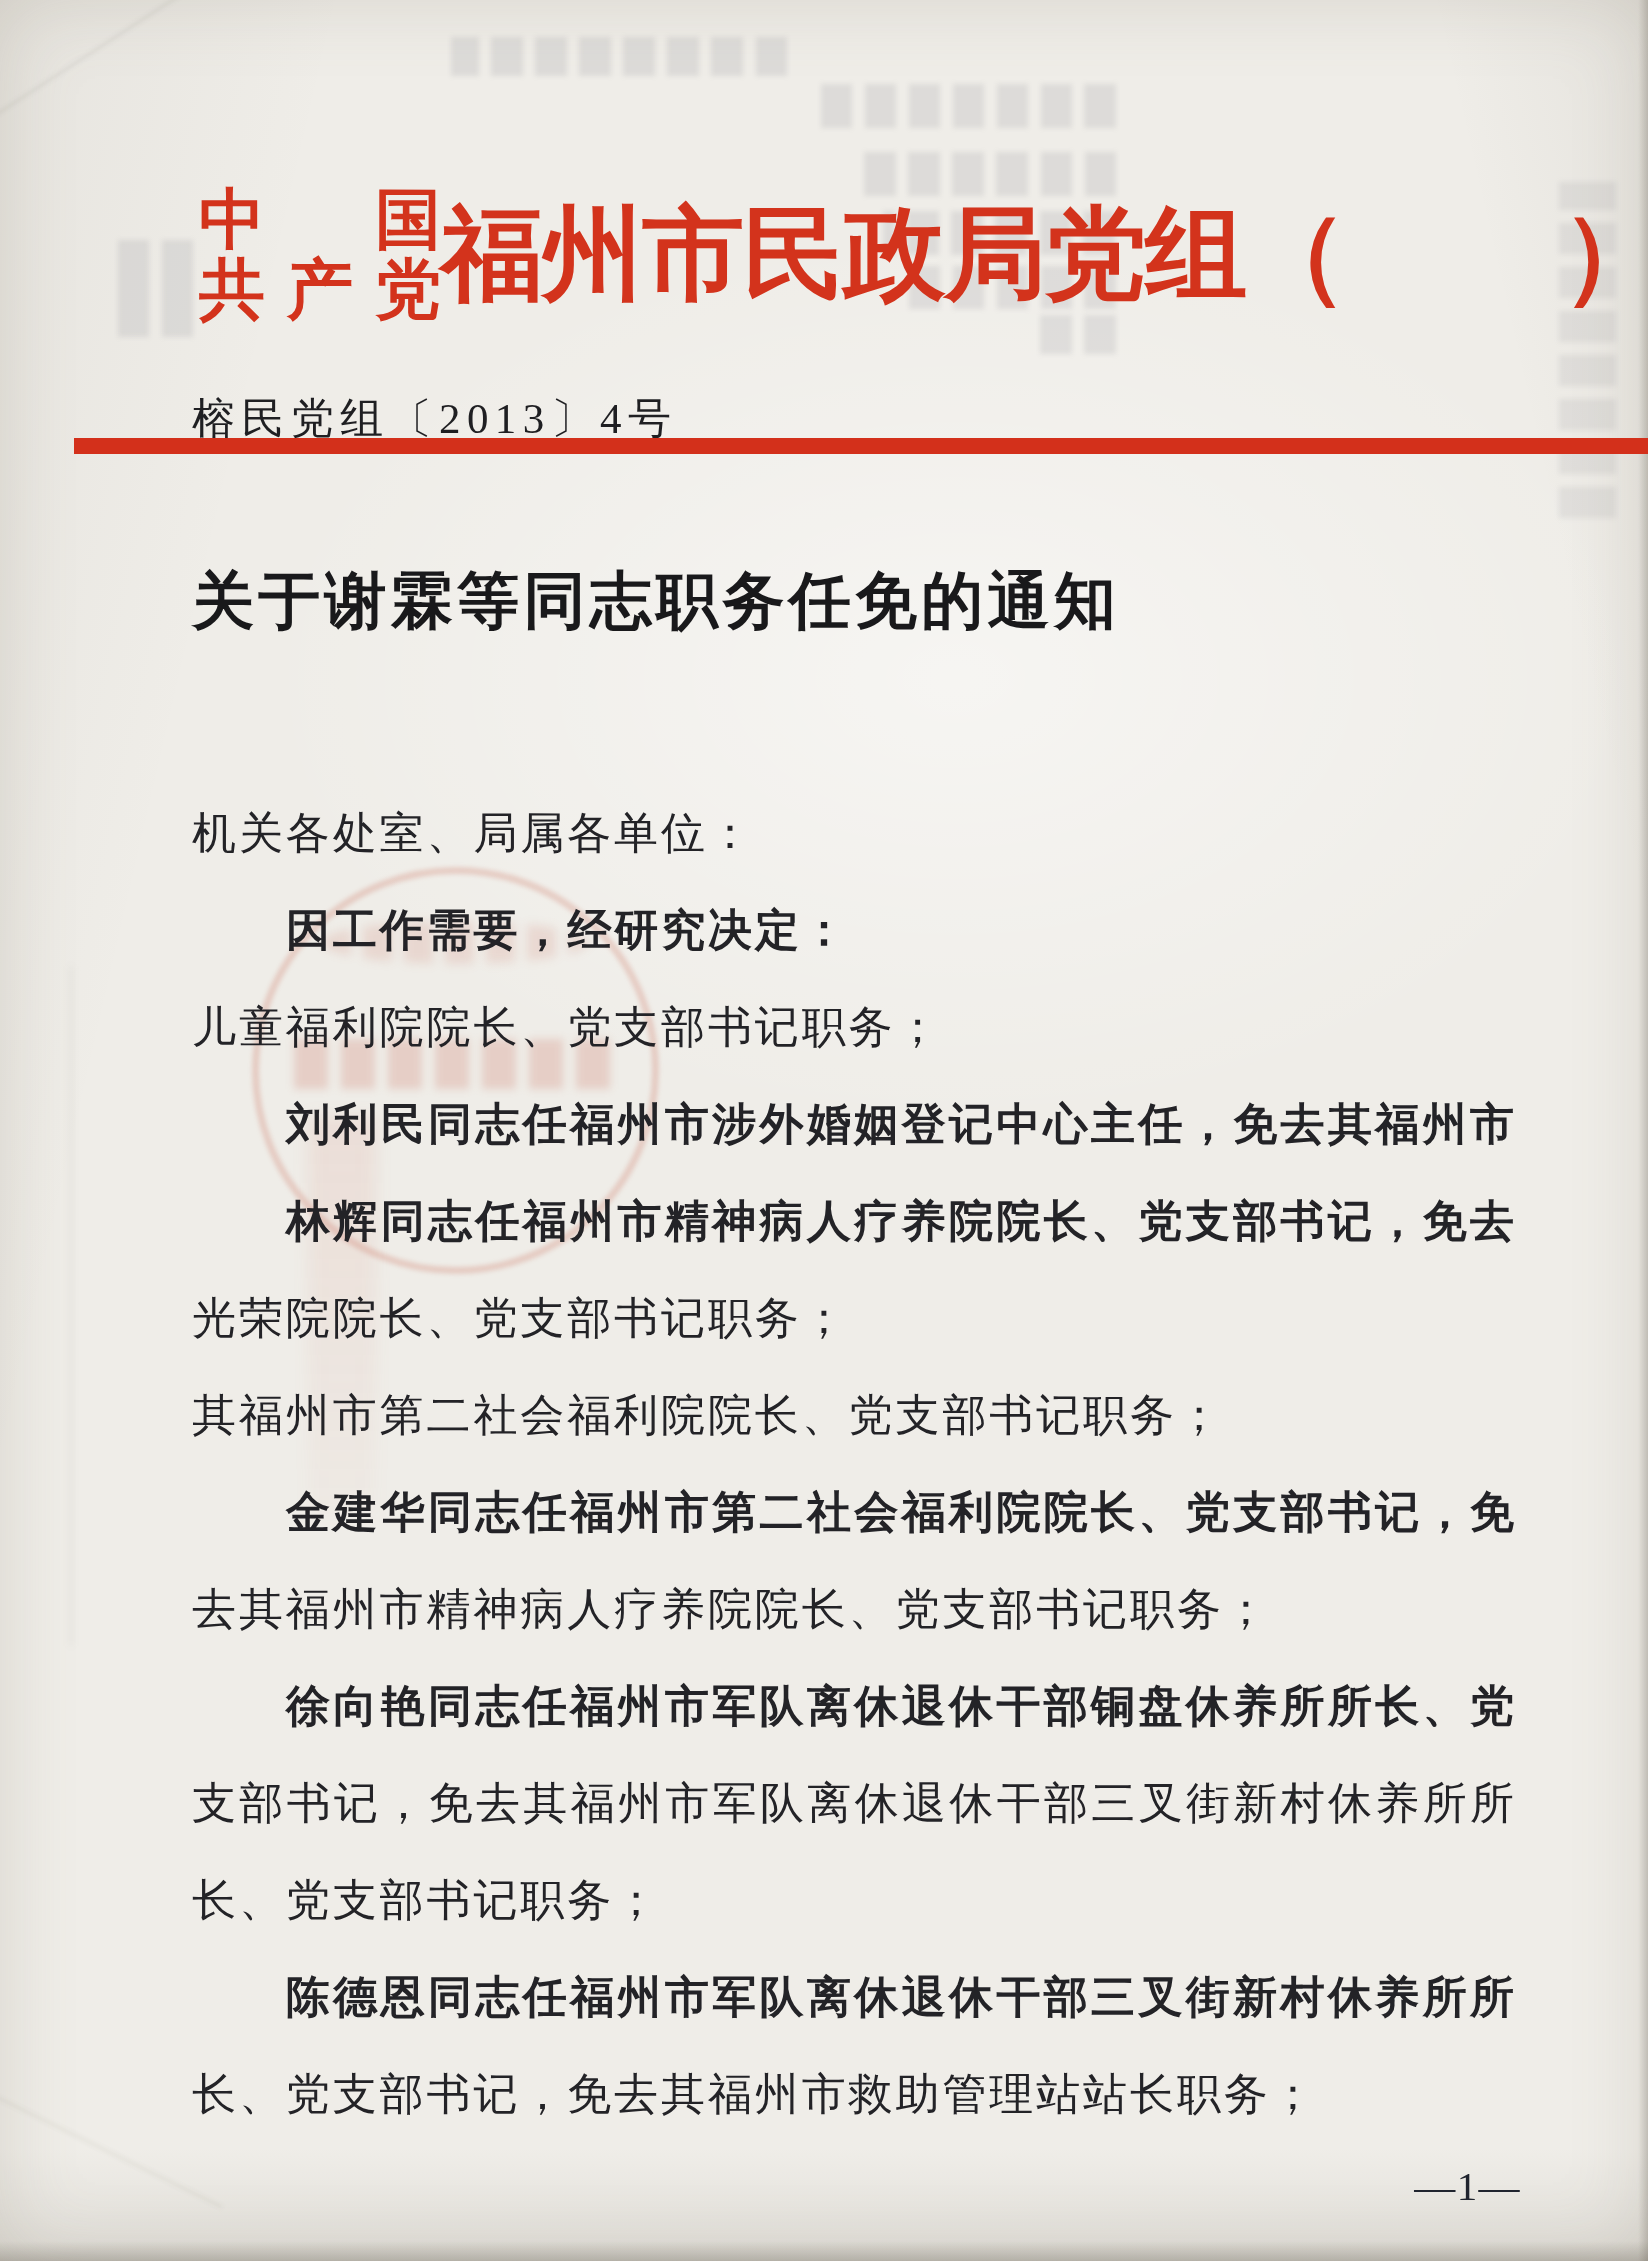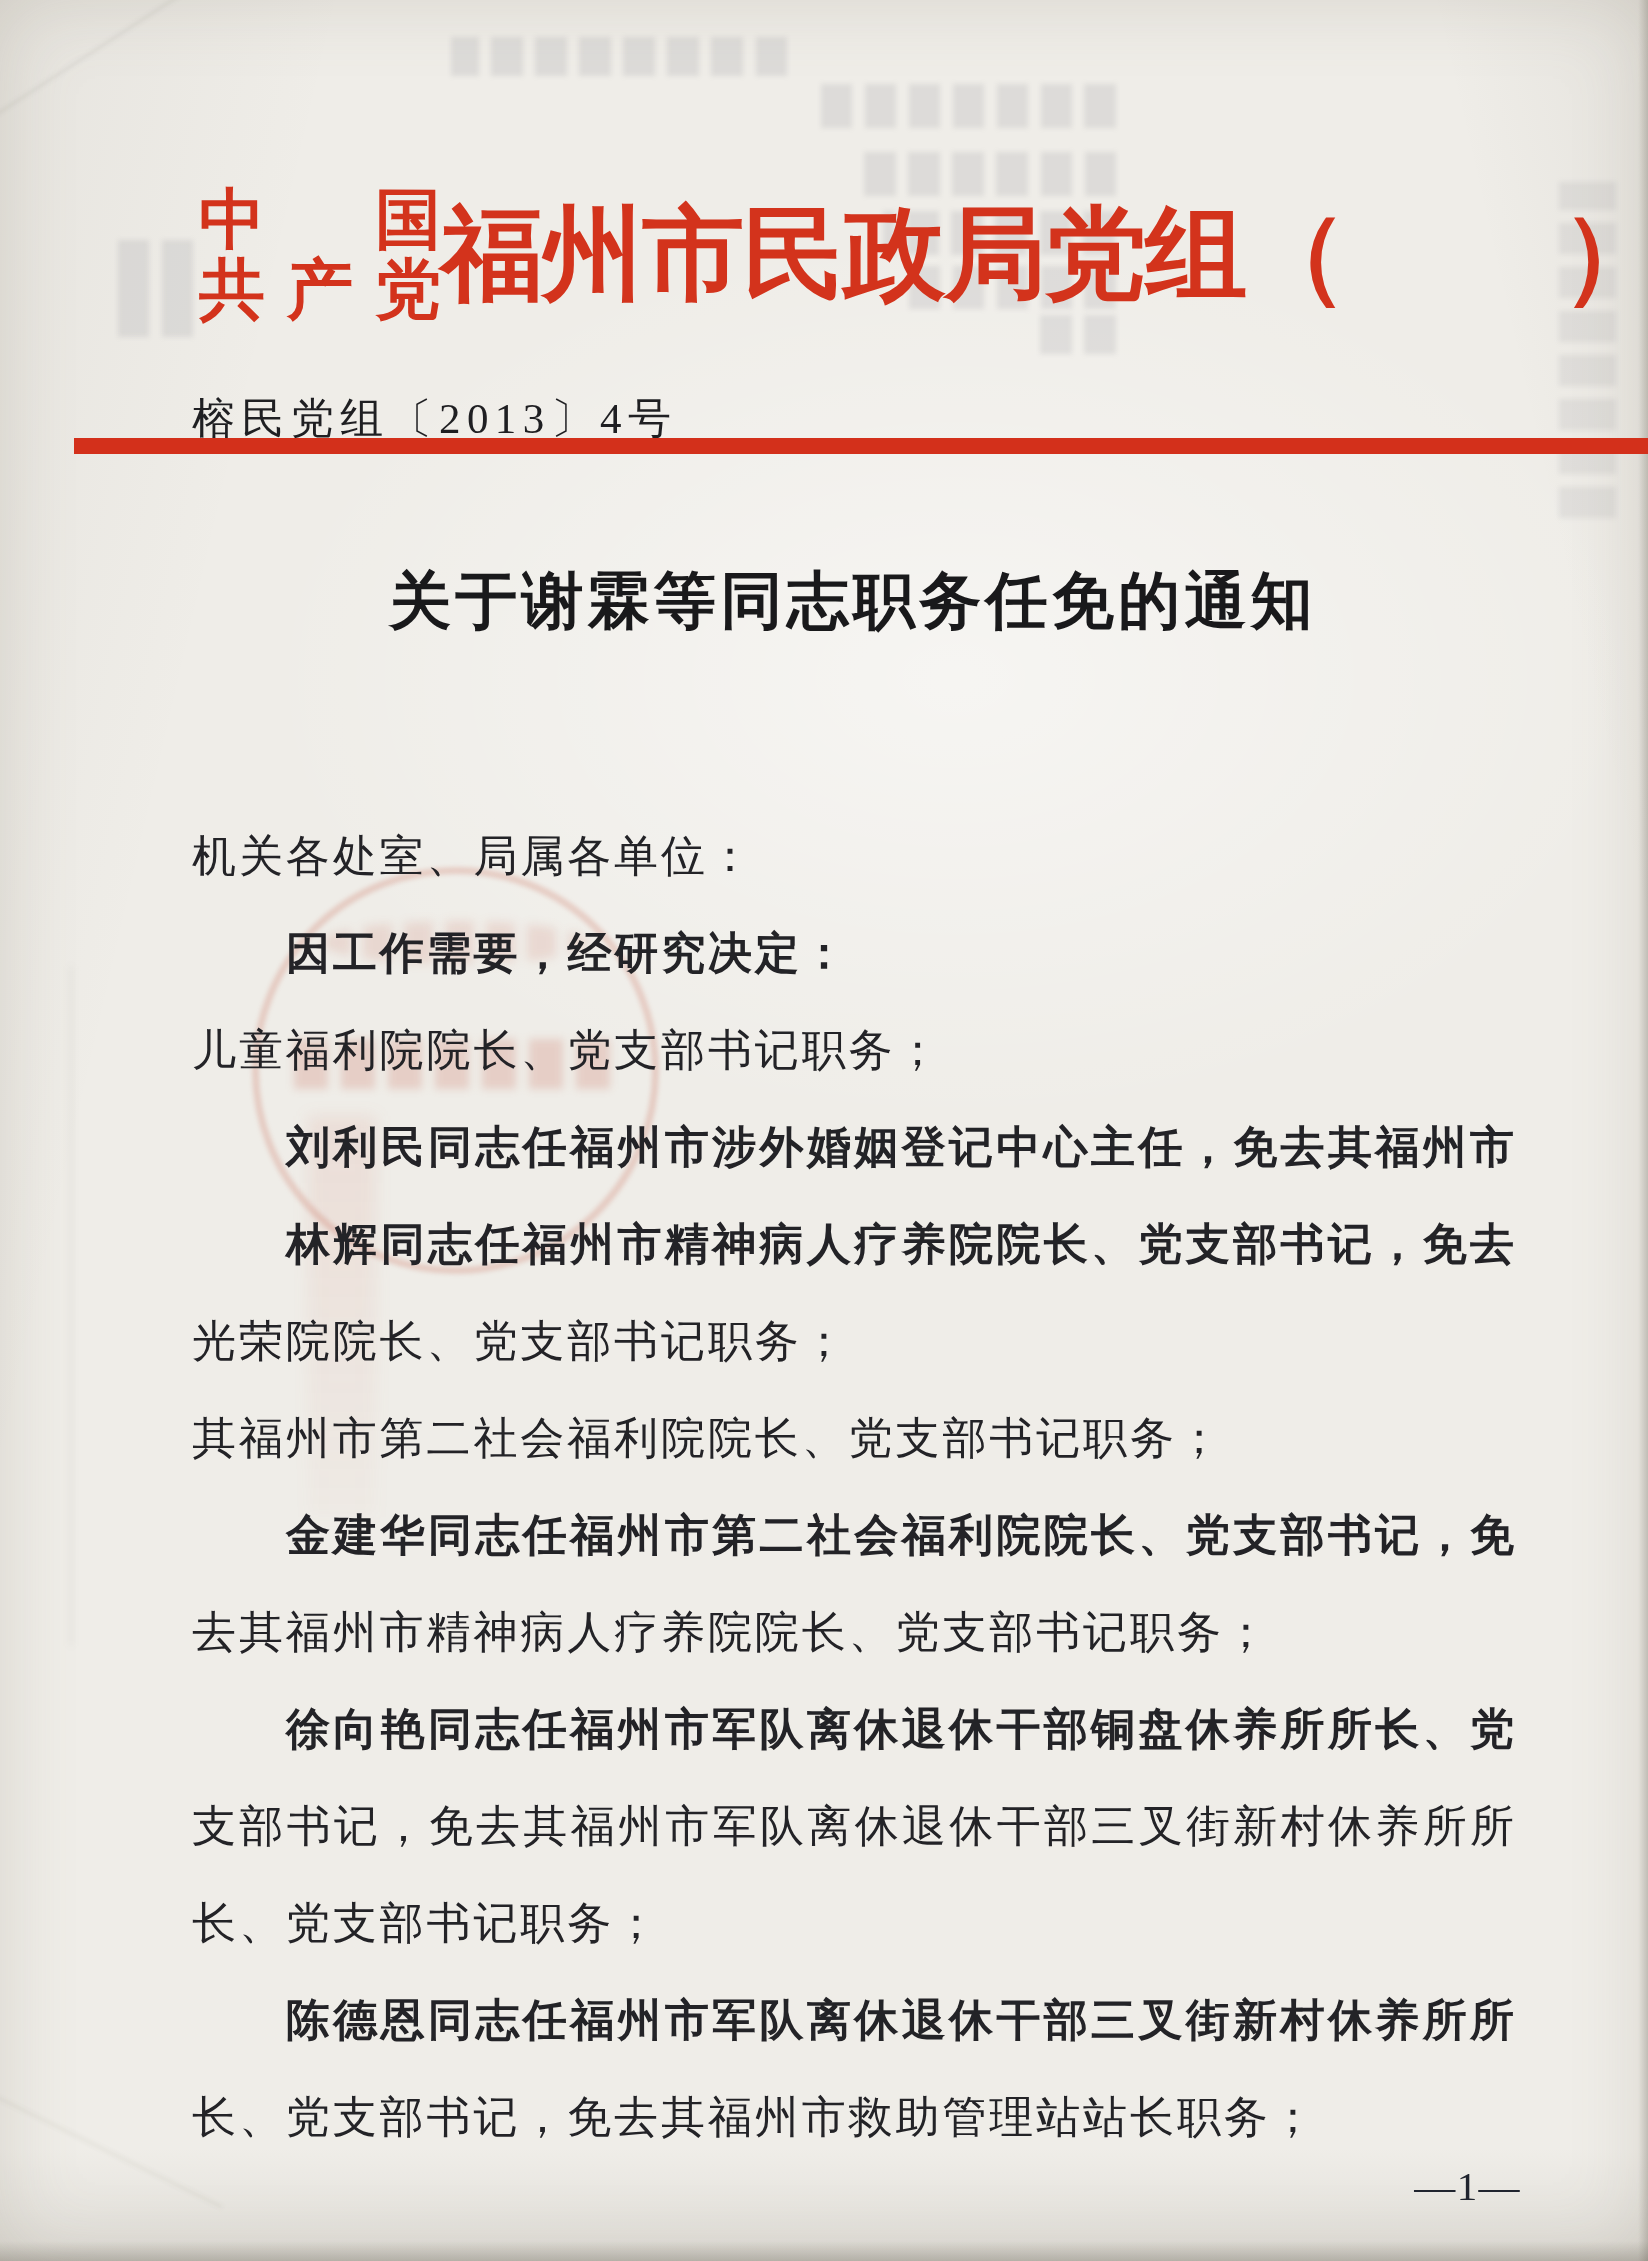--- a/index.html
+++ b/index.html
@@ -81,26 +81,25 @@
     position:absolute;left:192px;right:134px;top:390px;
     text-align:left;
     font-size:43px;letter-spacing:6.4px;color:#1f1f22;
   }
   .red-rule{
     position:absolute;left:74px;right:0;top:438px;height:15.7px;
     background:#d3301b;
   }
   .title{
     position:absolute;left:192px;right:134px;top:559px;margin:0;
-    text-align:center;
     font-size:62px;font-weight:bold;letter-spacing:4.3px;color:#19191b;
   }
   
   .body{
-    position:absolute;left:192px;right:134px;top:808px;
+    position:absolute;left:192px;right:134px;top:785px;
     font-size:44px;color:#232327;
   }
   .body .line{
     height:97px;line-height:97px;
     letter-spacing:2.9px;
     white-space:nowrap;
   }
   .body .line.justify{
     white-space:normal;
     letter-spacing:0;

